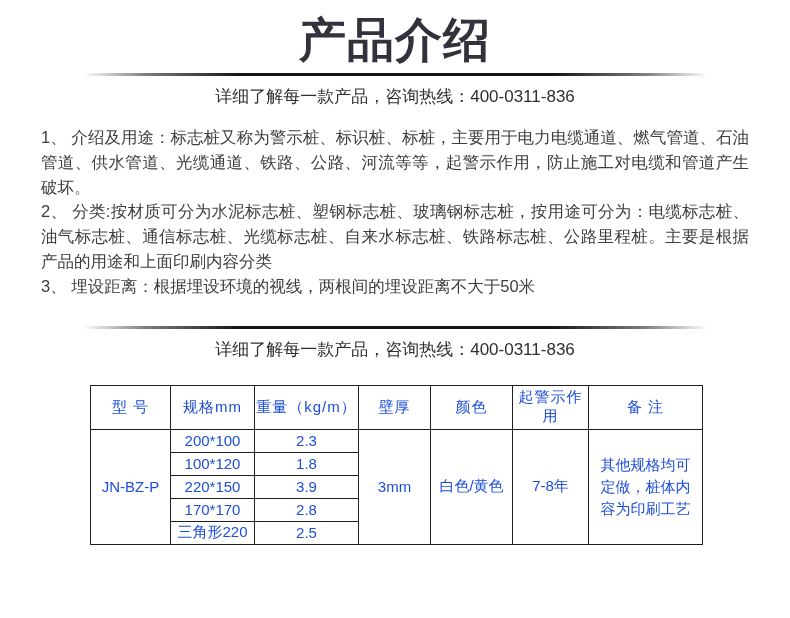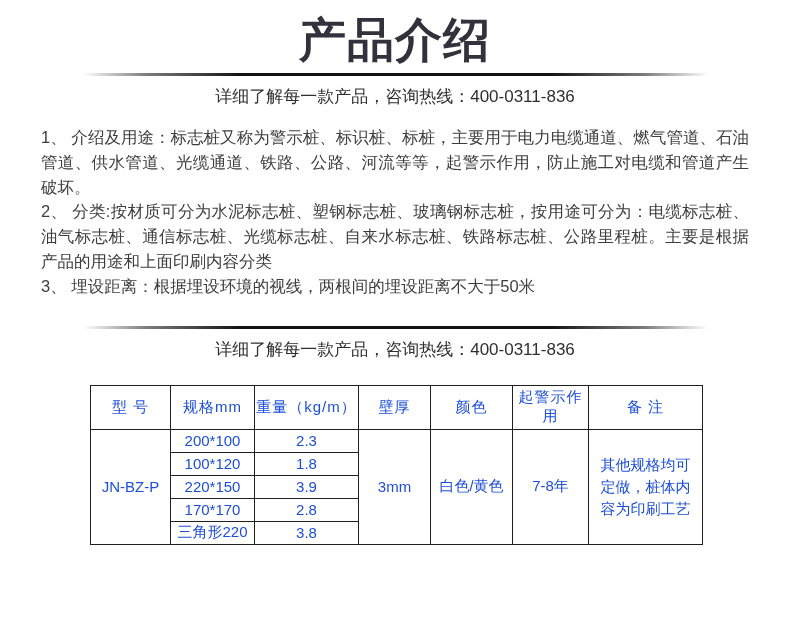--- a/index.html
+++ b/index.html
@@ -152,18 +152,18 @@
       <tr>
         <td>220*150</td>
         <td>3.9</td>
       </tr>
       <tr>
         <td>170*170</td>
         <td>2.8</td>
       </tr>
       <tr>
         <td>三角形220</td>
-        <td>3.8</td>
+        <td>2.5</td>
       </tr>
     </tbody>
   </table>
 
 </div>
 
 </body></html>

